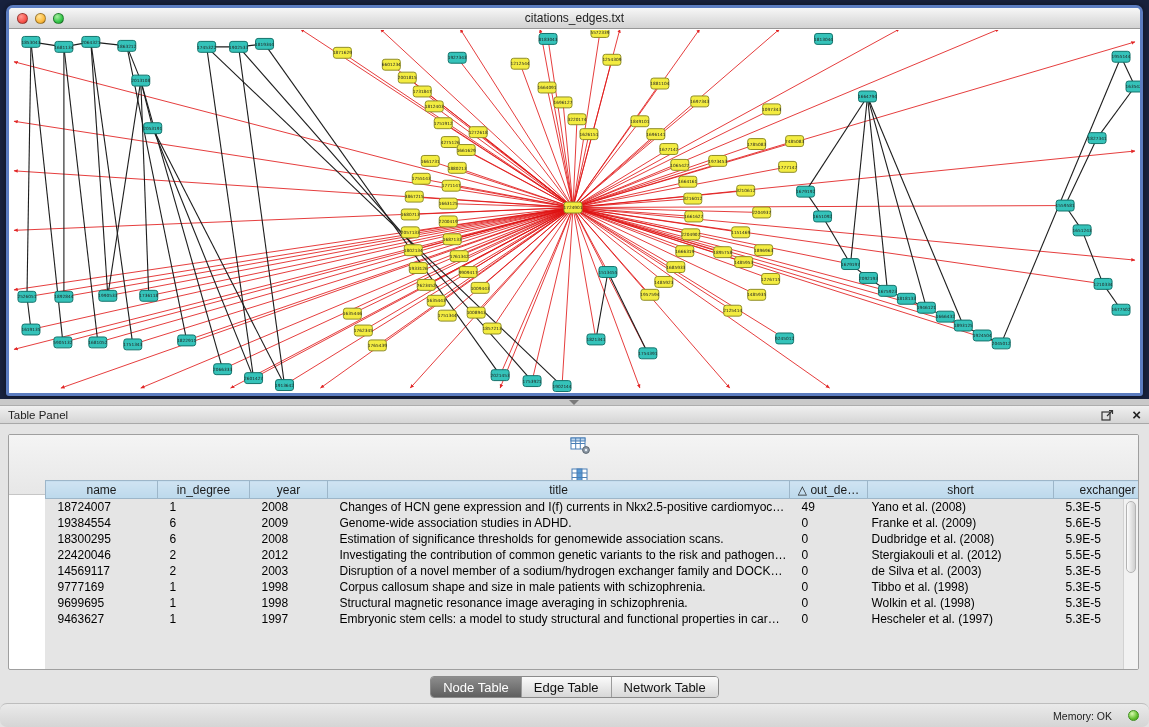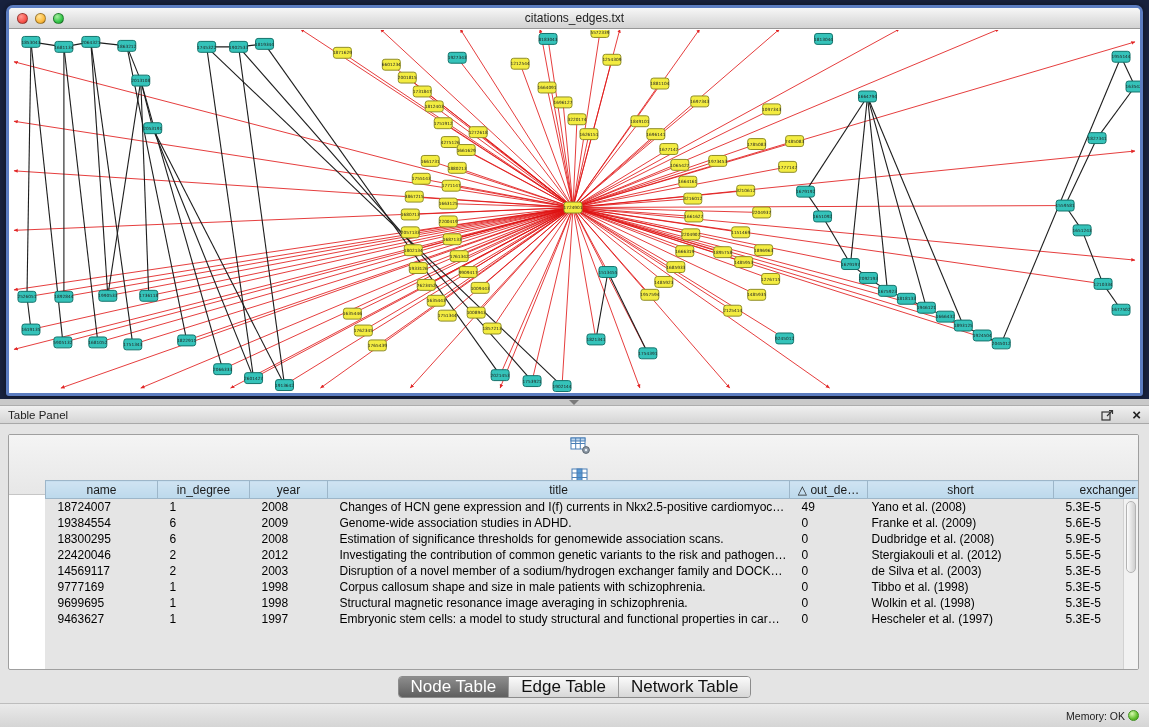--- a/index.html
+++ b/index.html
@@ -64,28 +64,28 @@
   th{height:18px;background:linear-gradient(var(--hdrblue),#bcd9ec);border:1px solid #9db6c9;
     font-weight:normal;font-size:12px;color:#1a1a1a;white-space:nowrap;overflow:hidden;}
   td{height:16px;padding:0 4px 0 12px;white-space:nowrap;overflow:hidden;color:#000;}
   td:nth-child(6){text-align:left;padding-left:4px;}
   #vscroll{position:absolute;right:0;top:19px;bottom:0;width:15px;background:#f2f2f2;border-left:1px solid #d2d2d2;}
   #vthumb{position:absolute;left:2px;right:2px;top:2px;height:72px;border:1px solid #b3b3b3;border-radius:6px;
     background:linear-gradient(90deg,#fcfcfc,#cfcfcf);}
 
   #tabs-row{position:absolute;left:0;top:251px;width:100%;display:flex;justify-content:center;}
   #tabs{display:flex;border:1px solid #8b8b8b;border-radius:4px;overflow:hidden;}
-  #tabs button{font-family:"Liberation Sans",sans-serif;font-size:17px;height:20px;padding:0 12px;border:none;
+  #tabs button{font-family:"Liberation Sans",sans-serif;font-size:13px;height:20px;padding:0 12px;border:none;
     border-left:1px solid #9b9b9b;background:linear-gradient(#fbfbfb,#d7d7d7);color:#111;}
   #tabs button:first-child{border-left:none;}
   #tabs button.active{background:linear-gradient(#8d8d8d,#5f5f5f);color:#fff;}
 
   #status-bar{position:absolute;left:0;bottom:0;width:100%;height:24px;background:linear-gradient(#eaeaea,#d5d5d5);
-    border-top:1px solid #bdbdbd;display:flex;align-items:center;justify-content:flex-end;gap:3px;
-    padding-right:10px;font-size:10.5px;color:#222;}
+    border-top:1px solid #bdbdbd;display:flex;align-items:center;justify-content:flex-end;gap:16px;
+    padding-right:10px;font-size:10.5px;color:#222;border-radius:7px;}
   #mem-orb{width:11px;height:11px;border-radius:50%;border:1px solid #3e8f1e;
     background:radial-gradient(circle at 35% 30%,#d8f8b0,#63c02e 60%,#3d9418);}
 </style>
 </head>
 <body>
 
 <div id="desktop">
 
   <div id="network-region">
     <div id="net-window">

